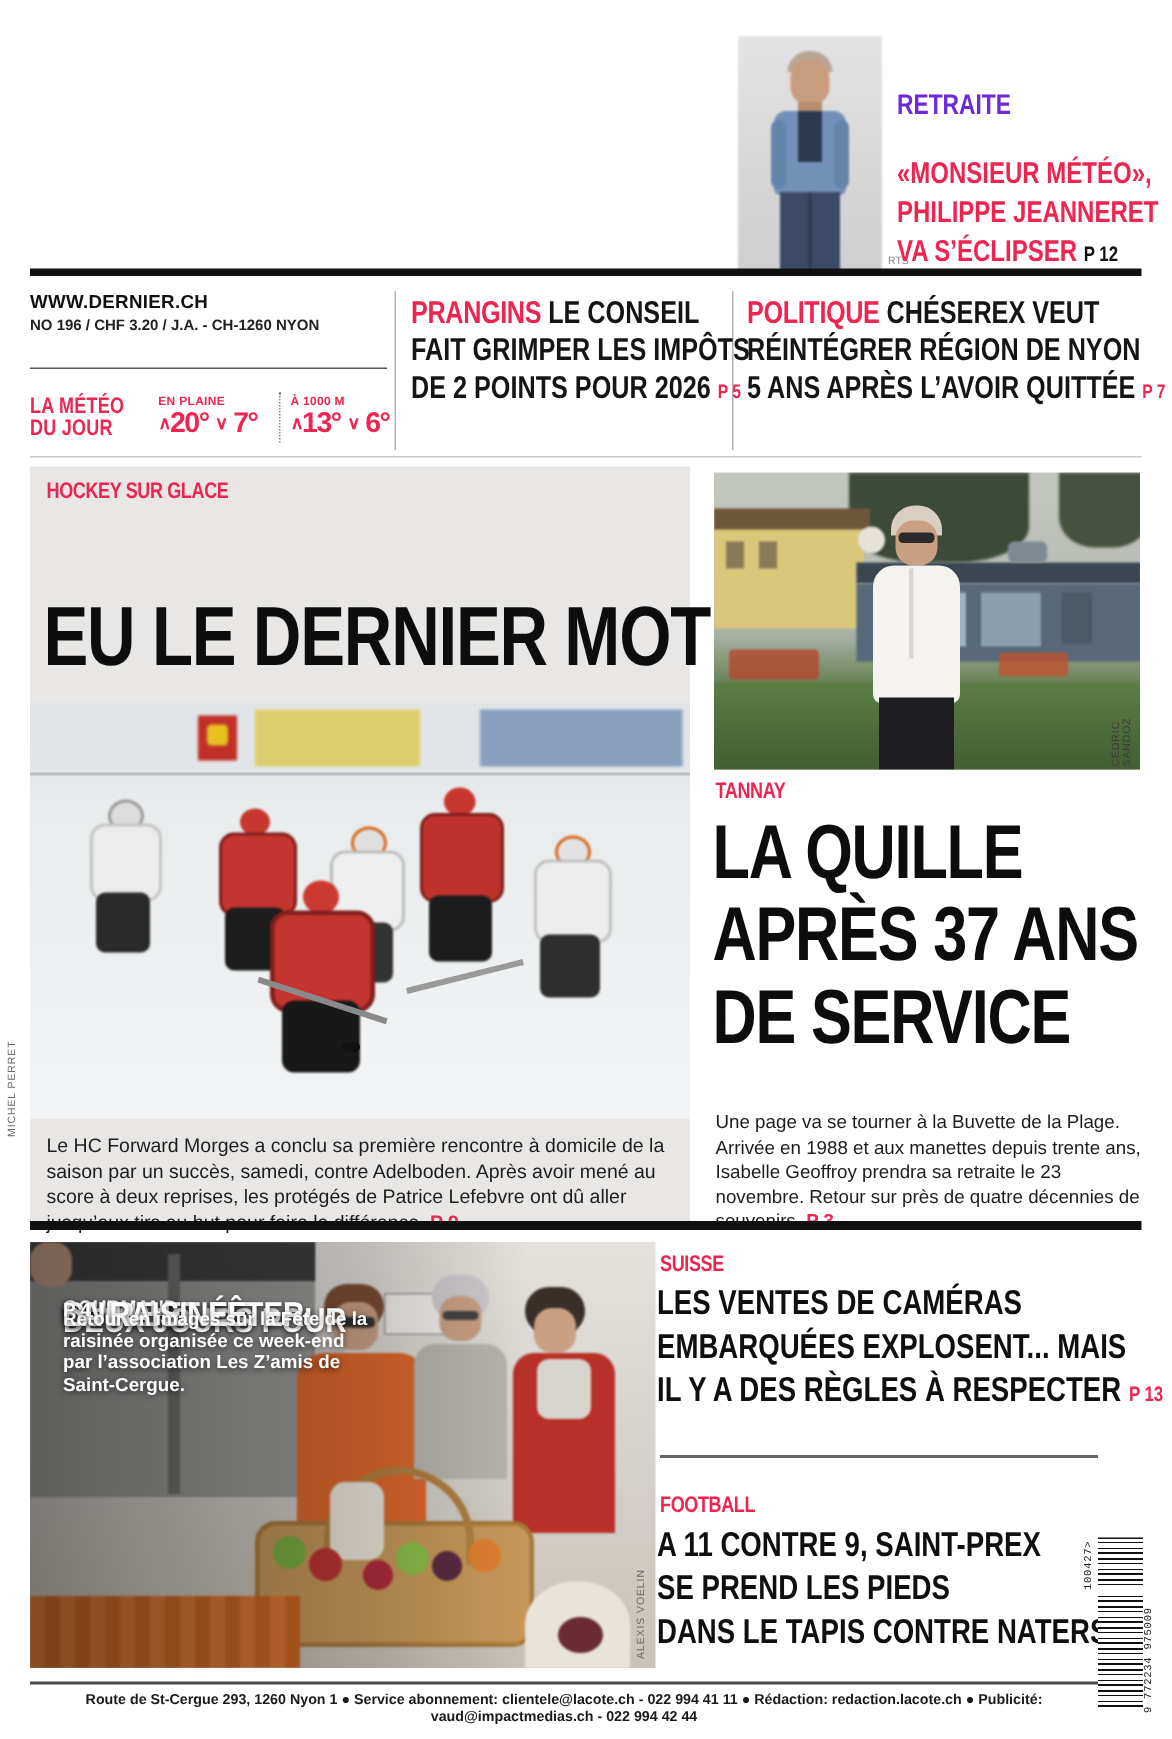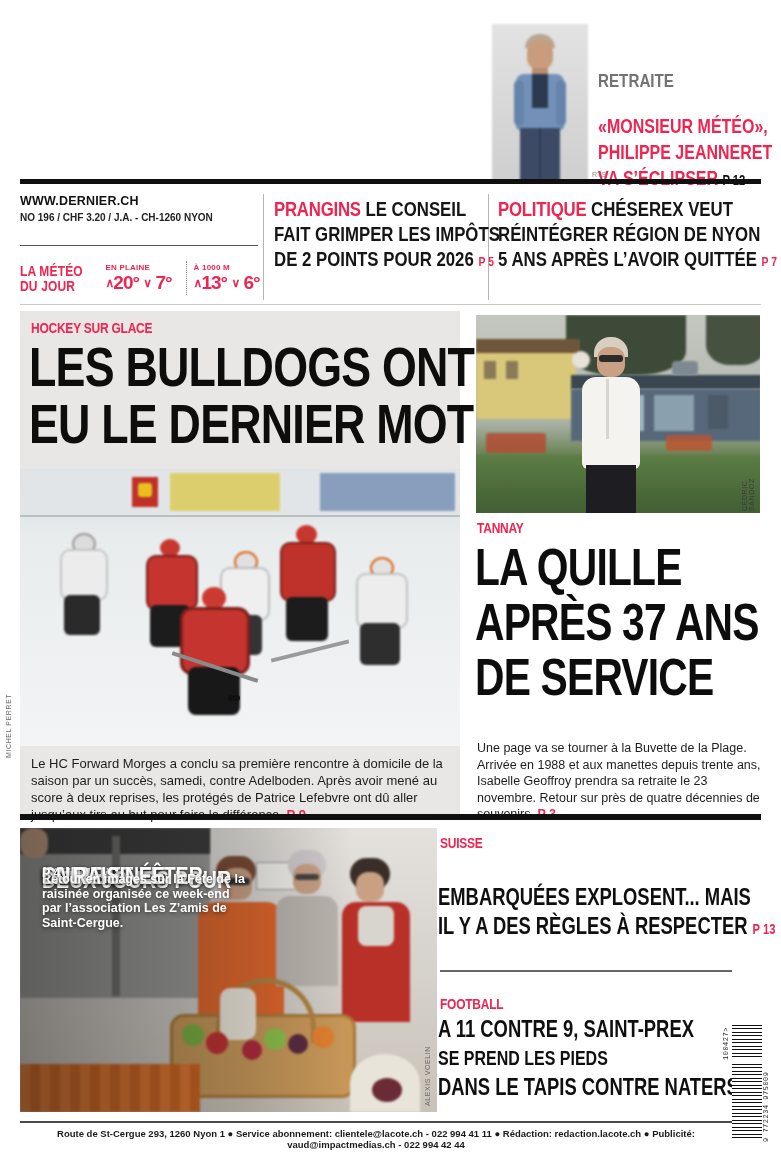--- a/index.html
+++ b/index.html
@@ -45,21 +45,21 @@
     <div style="left:24px;top:50px;width:48px;height:56px;border-radius:8px 8px 4px 4px;background:#7391b8;"></div>
     <div style="left:40px;top:50px;width:16px;height:34px;background:#2c3a50;"></div>
     <div style="left:22px;top:56px;width:10px;height:46px;border-radius:5px;background:#6584ac;"></div>
     <div style="left:64px;top:56px;width:10px;height:46px;border-radius:5px;background:#6584ac;"></div>
     <div style="left:28px;top:104px;width:40px;height:54px;background:#3c4a66;"></div>
     <div style="left:47px;top:104px;width:2px;height:54px;background:#2e3a52;"></div>
   </div>
   <div class="abs" style="left:592px;top:171px;font-size:7px;color:#8a8a8a;">RTS</div>
 
   <div class="abs" style="left:598px;top:60px;width:170px;">
-    <div class="nowrap" style="font-size:19px;font-weight:800;color:#737373;margin-top:10px;">
+    <div class="nowrap" style="font-size:19px;font-weight:800;color:#6d28d9;">
       <span class="cx">RETRAITE</span>
     </div>
     <div class="nowrap" style="font-size:20px;line-height:26px;font-weight:800;color:var(--accent);margin-top:21px;">
       <span class="cx">«MONSIEUR MÉTÉO»,</span>
     </div>
     <div class="nowrap" style="font-size:20px;line-height:26px;font-weight:800;color:var(--accent);">
       <span class="cx">PHILIPPE JEANNERET</span>
     </div>
     <div class="nowrap" style="font-size:20px;line-height:26px;font-weight:800;color:var(--accent);">
       <span class="cx"><span>VA S’ÉCLIPSER</span>
@@ -132,22 +132,20 @@
     <div class="teaser-line nowrap"><span class="cx">RÉINTÉGRER RÉGION DE NYON</span></div>
     <div class="teaser-line nowrap"><span class="cx"><span>5 ANS APRÈS L’AVOIR QUITTÉE</span>
       <span class="pageref" style="font-size:13px;">P 7</span></span></div>
   </div>
 
   <div class="grayline" style="left:20px;top:304px;width:741px;height:1px;"></div>
 
   <div class="abs" style="left:20px;top:311px;width:440px;height:508px;background:#e8e7e5;"></div>
   <div class="abs nowrap" style="left:31px;top:319px;font-size:15px;font-weight:800;">
     <span class="cx kick">HOCKEY SUR GLACE</span></div>
-  <div class="abs nowrap big-hl" style="left:29px;top:338px;font-size:56px;line-height:57px;">
-    <span class="cx">LES BULLDOGS ONT</span></div>
   <div class="abs nowrap big-hl" style="left:29px;top:395px;font-size:56px;line-height:57px;">
     <span class="cx">EU LE DERNIER MOT</span></div>
 
   <div class="ph" style="left:20px;top:469px;width:440px;height:277px;background:linear-gradient(180deg,#d9dde0 0%,#e9eced 25%,#f2f4f5 100%);">
     <div class="soft2" style="left:0;top:0;width:440px;height:46px;background:#e2e5e7;"></div>
     <div class="soft2" style="left:150px;top:4px;width:110px;height:38px;background:#ddc94f;opacity:.8;"></div>
     <div class="soft2" style="left:300px;top:4px;width:135px;height:38px;background:#6a87b0;opacity:.75;"></div>
     <div class="soft2" style="left:112px;top:8px;width:26px;height:30px;background:#c03028;"></div>
     <div class="soft2" style="left:118px;top:14px;width:14px;height:14px;border-radius:3px;background:#e8c020;"></div>
     <div style="left:0;top:46px;width:440px;height:2px;background:#b9bec2;"></div>
@@ -288,33 +286,35 @@
           <span class="cx85">LA RAISINÉE</span>
         </div>
       <div style="font-size:12.5px;line-height:14.5px;font-weight:600;margin-top:8px;width:205px;">Retour en images sur la Fête de la raisinée organisée ce week-end par l’association Les Z’amis de Saint-Cergue.</div>
       <div style="font-size:12.5px;font-weight:800;margin-top:2px;">P 4</div>
     </div>
   </div>
   <div class="vcred" style="left:424px;top:1040px;height:66px;">ALEXIS VOELIN</div>
 
   <div class="abs nowrap" style="left:440px;top:834px;font-size:15px;font-weight:800;">
     <span class="cx kick">SUISSE</span></div>
+  <div class="abs nowrap" style="left:438px;top:854px;font-size:23px;line-height:29px;font-weight:800;color:#0f0f0f;">
+    <span class="cx">LES VENTES DE CAMÉRAS</span></div>
   <div class="abs nowrap" style="left:438px;top:883px;font-size:23px;line-height:29px;font-weight:800;color:#0f0f0f;">
     <span class="cx">EMBARQUÉES EXPLOSENT... MAIS</span></div>
   <div class="abs nowrap" style="left:438px;top:912px;font-size:23px;line-height:29px;font-weight:800;color:#0f0f0f;">
     <span class="cx"><span>IL Y A DES RÈGLES À RESPECTER</span>
     <span class="pageref" style="font-size:14px;">P 13</span></span></div>
 
   <div class="abs" style="left:440px;top:970px;width:292px;height:2px;background:#666;"></div>
 
   <div class="abs nowrap" style="left:440px;top:995px;font-size:15px;font-weight:800;">
     <span class="cx kick">FOOTBALL</span></div>
   <div class="abs nowrap" style="left:438px;top:1015px;font-size:23px;line-height:29px;font-weight:800;color:#0f0f0f;">
     <span class="cx">A 11 CONTRE 9, SAINT-PREX</span></div>
-  <div class="abs nowrap" style="left:438px;top:1044px;font-size:20px;line-height:29px;font-weight:800;color:#0f0f0f;">
+  <div class="abs nowrap" style="left:438px;top:1044px;font-size:23px;line-height:29px;font-weight:800;color:#0f0f0f;">
     <span class="cx">SE PREND LES PIEDS</span></div>
   <div class="abs nowrap" style="left:438px;top:1073px;font-size:23px;line-height:29px;font-weight:800;color:#0f0f0f;">
     <span class="cx"><span>DANS LE TAPIS CONTRE NATERS</span>
     <span class="pageref" style="font-size:14px;">P 9</span></span></div>
 
   <div class="abs" style="left:722px;top:1022px;width:48px;height:122px;">
     <div class="bdig" style="left:0px;top:2px;height:36px;">100427&gt;</div>
     <div class="bstripes" style="left:10px;top:3px;width:30px;height:32px;"></div>
     <div class="bstripes" style="left:10px;top:42px;width:30px;height:76px;"></div>
     <div class="bdig" style="left:40px;top:40px;height:80px;">9 772234 975009</div>

